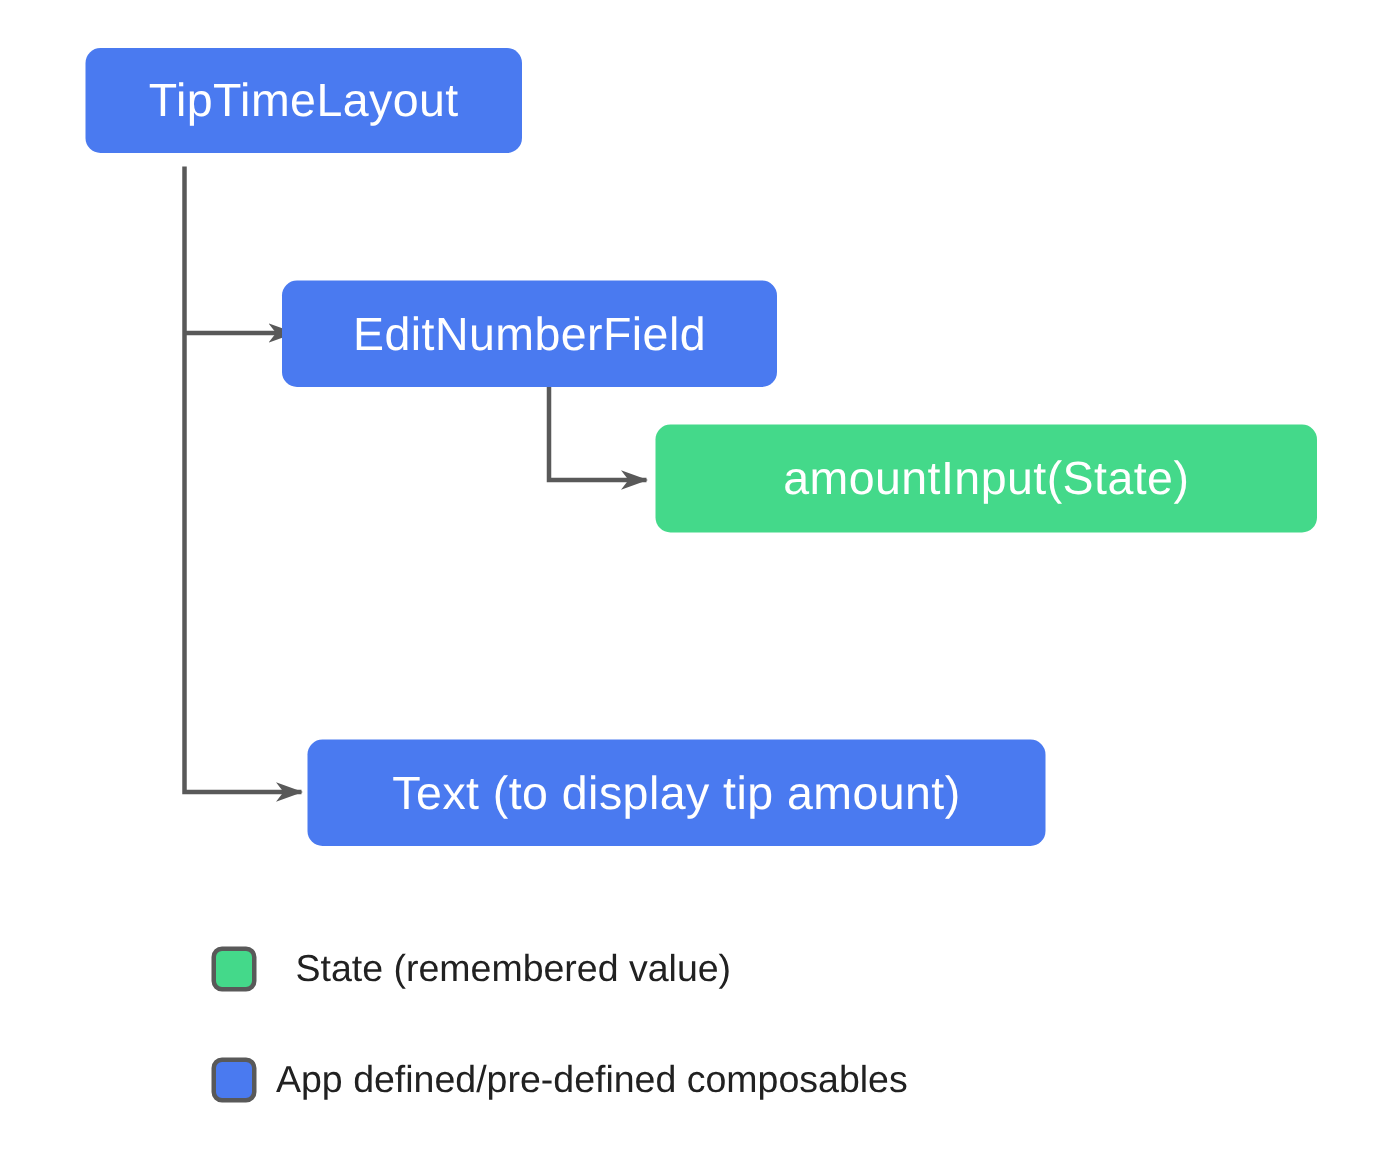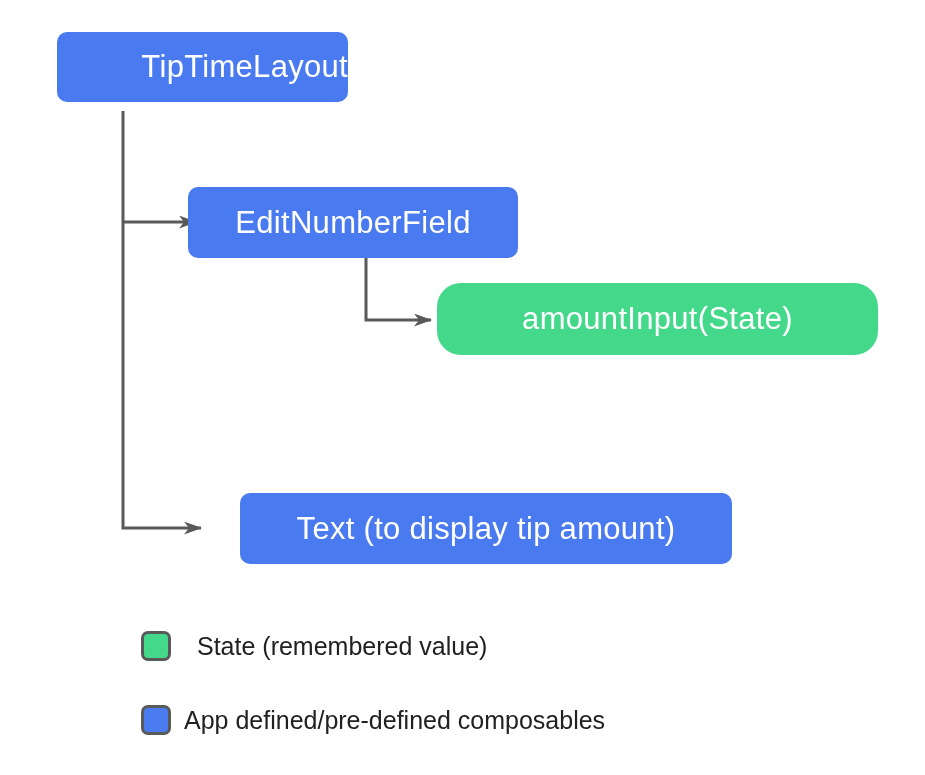--- a/index.html
+++ b/index.html
@@ -29,26 +29,26 @@
     display: flex;
     align-items: center;
     justify-content: center;
     color: #ffffff;
     font-size: 31px;
     font-weight: 400;
     letter-spacing: 0.3px;
     white-space: nowrap;
   }
   .node-blue  { background: #4a7af0; }
-  .node-green { background: #44d98a; border-radius: 24px; }
+  .node-green { background: #44d98a; }
 
-  .node-tiptimelayout   { left: 57px;  top: 32px;  width: 291px; height: 70px; justify-content: flex-end; }
+  .node-tiptimelayout   { left: 57px;  top: 32px;  width: 291px; height: 70px; }
   .node-editnumberfield { left: 188px; top: 187px; width: 330px; height: 71px; }
   .node-amountinput     { left: 437px; top: 283px; width: 441px; height: 72px; }
-  .node-text            { left: 205px; top: 493px; width: 492px; height: 71px; margin-left: 35px; }
+  .node-text            { left: 205px; top: 493px; width: 492px; height: 71px; }
 
   .legend-row {
     position: absolute;
     left: 141px;
     display: flex;
     align-items: center;
     gap: 13px;
   }
   .legend-row-state       { top: 631px; gap: 26px; }
   .legend-row-composables { top: 705px; }

